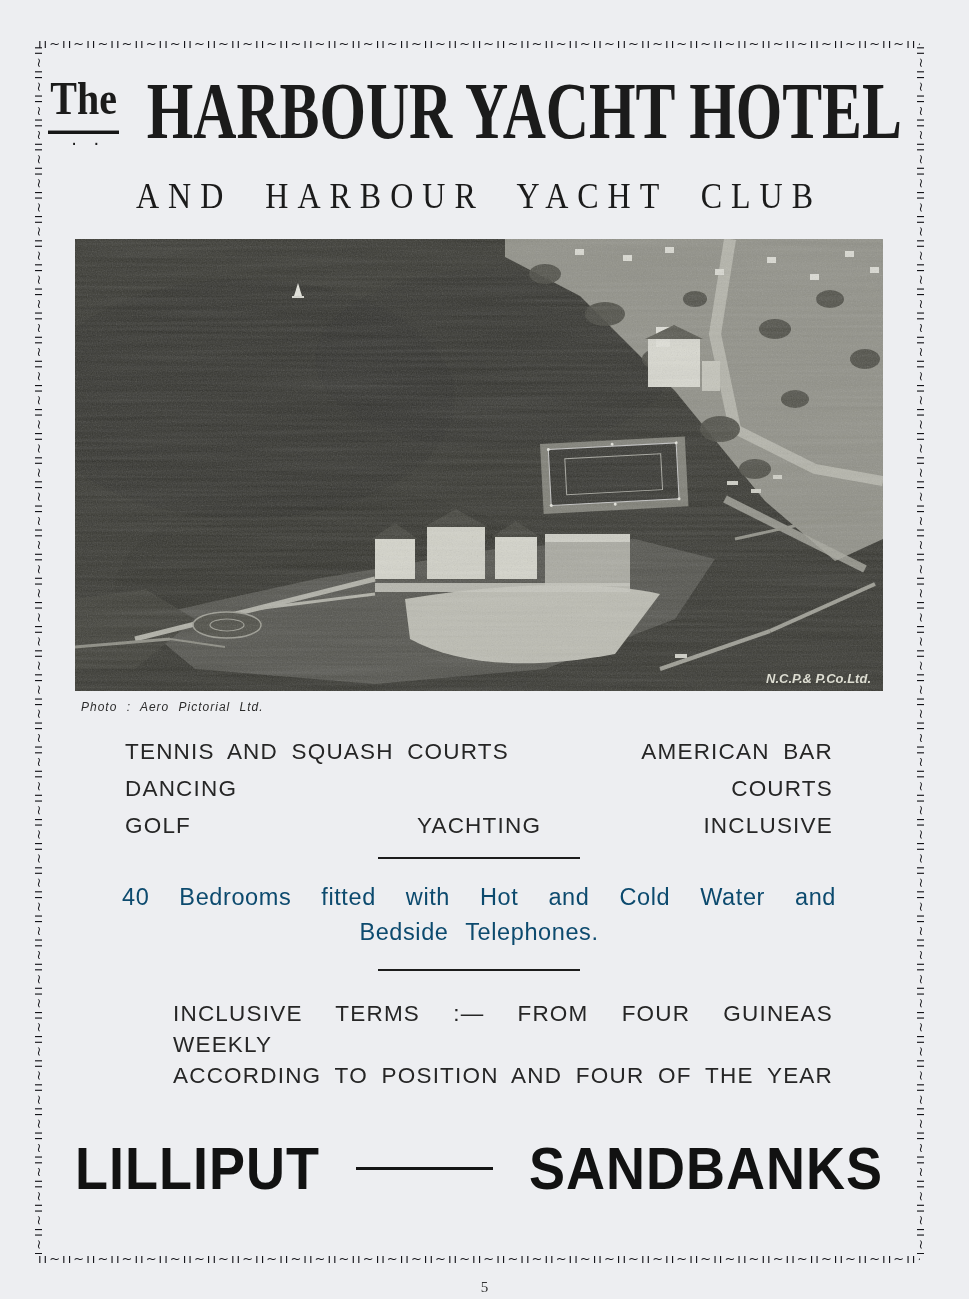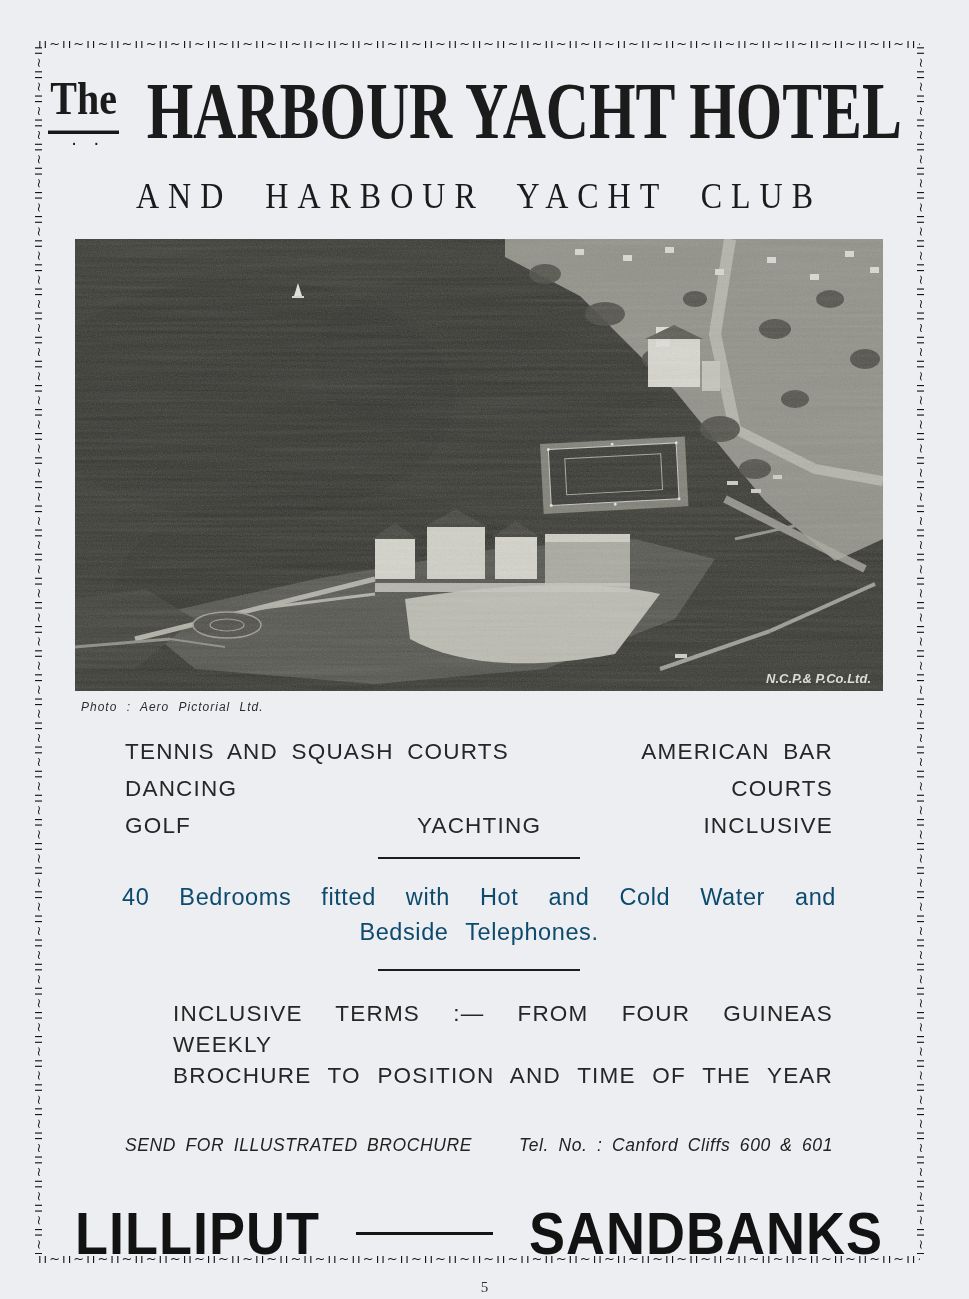--- a/index.html
+++ b/index.html
@@ -264,27 +264,23 @@
 
   <div class="bedrooms">
     <div class="j">40 Bedrooms fitted with Hot and Cold Water and</div>
     <div class="c">Bedside Telephones.</div>
   </div>
 
   <div class="rule"></div>
 
   <div class="terms">
     <div>INCLUSIVE TERMS :— FROM FOUR GUINEAS WEEKLY</div>
-    <div>BROCHURE TO POSITION AND TIME OF THE YEAR</div>
-  </div>
-
-  <div class="brochure">
-    <span>SEND FOR ILLUSTRATED BROCHURE</span>
-    <span>Tel. No. :  Canford Cliffs 600 &amp; 601</span>
-  </div>
+    <div>ACCORDING TO POSITION AND FOUR OF THE YEAR</div>
+  </div>
+
 
   <div class="places">
     <span class="place">LILLIPUT</span>
     <span class="place-line"></span>
     <span class="place">SANDBANKS</span>
   </div>
 
 </div>
 
 <div class="page-number">5</div>

